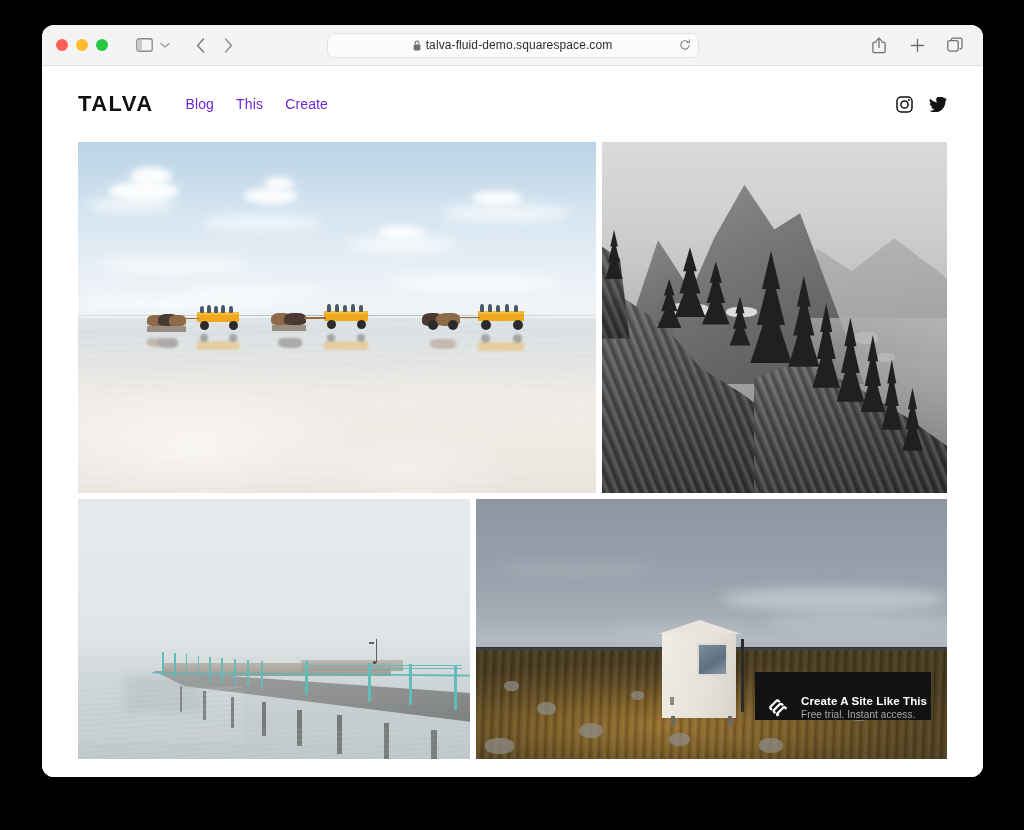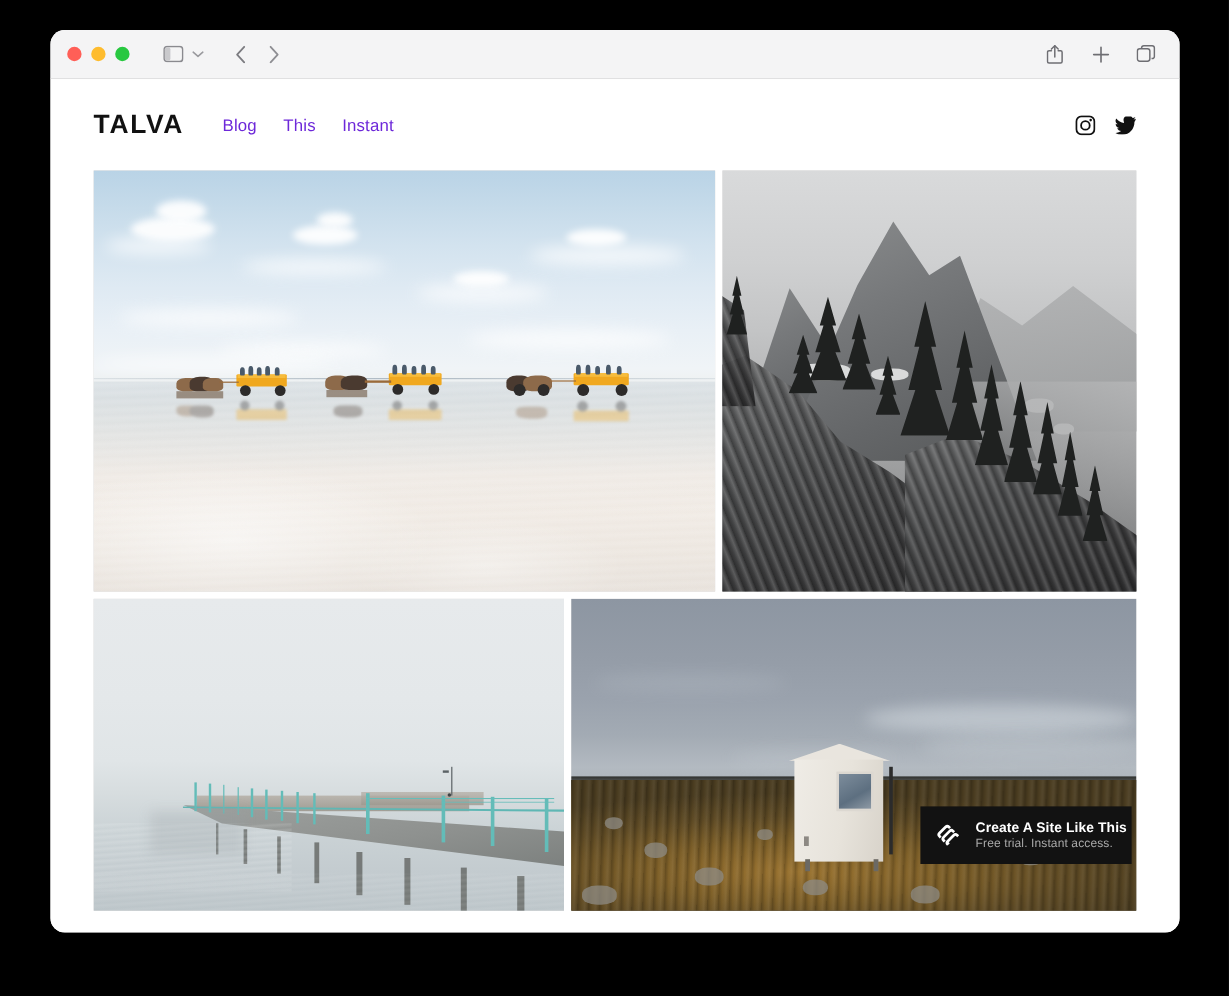--- a/index.html
+++ b/index.html
@@ -307,27 +307,27 @@
     position: absolute;
     background: linear-gradient(150deg, #7d8d9c, #5d6f80 60%, #8e9aa5);
     border: 2px solid #dcd8d1;
   }
   .cabin-post { position: absolute; background: #2b2b2b; }
   .cabin-leg { position: absolute; background: #6b6964; }
 
   
   .promo {
     position: absolute;
-    right: 4px;
+    right: 16px;
     bottom: 39px;
     width: 176px;
     height: 48px;
     background: #121212;
     display: flex;
-    align-items: center;
+    align-items: flex-end;
     gap: 10px;
     padding: 0 12px;
   }
   .promo-logo { width: 24px; height: 24px; flex: 0 0 24px; color: #ffffff; }
   .promo-text { display: flex; flex-direction: column; justify-content: center; gap: 2px; }
   .promo-title {
     font-size: 11.5px;
     font-weight: 700;
     color: #ffffff;
     letter-spacing: 0.1px;
@@ -370,20 +370,33 @@
           <path d="M7.5 1 L1.6 7.5 L7.5 14" stroke="#7c7c81" stroke-width="1.5" stroke-linecap="round" stroke-linejoin="round"></path>
         </svg>
       </div>
       <div class="tb-btn">
         <svg width="9" height="15" viewBox="0 0 9 15" fill="none">
           <path d="M1.5 1 L7.4 7.5 L1.5 14" stroke="#8e8e93" stroke-width="1.5" stroke-linecap="round" stroke-linejoin="round"></path>
         </svg>
       </div>
     </div>
 
+    <div class="addressbar">
+      <svg width="8" height="11" viewBox="0 0 8 11" fill="none">
+        <rect x="0.6" y="4.4" width="6.8" height="6" rx="1.4" fill="#6e6e73"></rect>
+        <path d="M2.2 4.4 V2.9 A1.8 1.8 0 0 1 5.8 2.9 V4.4" stroke="#6e6e73" stroke-width="1.05" fill="none"></path>
+      </svg>
+      <span class="url-text">talva-fluid-demo.squarespace.com</span>
+      <span class="reload-btn">
+        <svg width="12" height="12" viewBox="0 0 12 12" fill="none">
+          <path d="M10.2 6 A4.2 4.2 0 1 1 8.9 2.9" stroke="#8a8a8f" stroke-width="1.15" stroke-linecap="round" fill="none"></path>
+          <path d="M10.4 0.9 V3.3 H8.0" stroke="#8a8a8f" stroke-width="1.15" stroke-linecap="round" stroke-linejoin="round" fill="none"></path>
+        </svg>
+      </span>
+    </div>
 
     <div class="toolbar-right">
       <span class="tb-btn">
         <svg width="14" height="17" viewBox="0 0 14 17" fill="none">
           <path d="M4.2 5.2 H2.2 A1.3 1.3 0 0 0 0.9 6.5 V14.3 A1.3 1.3 0 0 0 2.2 15.6 H11.8 A1.3 1.3 0 0 0 13.1 14.3 V6.5 A1.3 1.3 0 0 0 11.8 5.2 H9.8" stroke="#6e6e73" stroke-width="1.25" stroke-linecap="round" fill="none"></path>
           <path d="M7 10.4 V1.2" stroke="#6e6e73" stroke-width="1.25" stroke-linecap="round"></path>
           <path d="M4.2 3.9 L7 1.1 L9.8 3.9" stroke="#6e6e73" stroke-width="1.25" stroke-linecap="round" stroke-linejoin="round" fill="none"></path>
         </svg>
       </span>
       <span class="tb-btn">
@@ -400,21 +413,21 @@
     </div>
   </div>
 
   <div class="page">
 
     <div class="site-header">
       <div class="logo">TALVA</div>
       <div class="nav">
         <a class="nav-link" href="#">Blog</a>
         <a class="nav-link" href="#">This</a>
-        <a class="nav-link" href="#">Instant</a>
+        <a class="nav-link" href="#">Create</a>
       </div>
       <div class="social">
         <a href="#" style="display:flex;color:inherit;">
           <svg width="17" height="17" viewBox="0 0 17 17" fill="none">
             <rect x="1" y="1" width="15" height="15" rx="4.2" stroke="#111" stroke-width="1.5"></rect>
             <circle cx="8.5" cy="8.5" r="3.6" stroke="#111" stroke-width="1.5"></circle>
             <circle cx="12.9" cy="4.1" r="1.05" fill="#111"></circle>
           </svg>
         </a>
         <a href="#" style="display:flex;color:inherit;">

